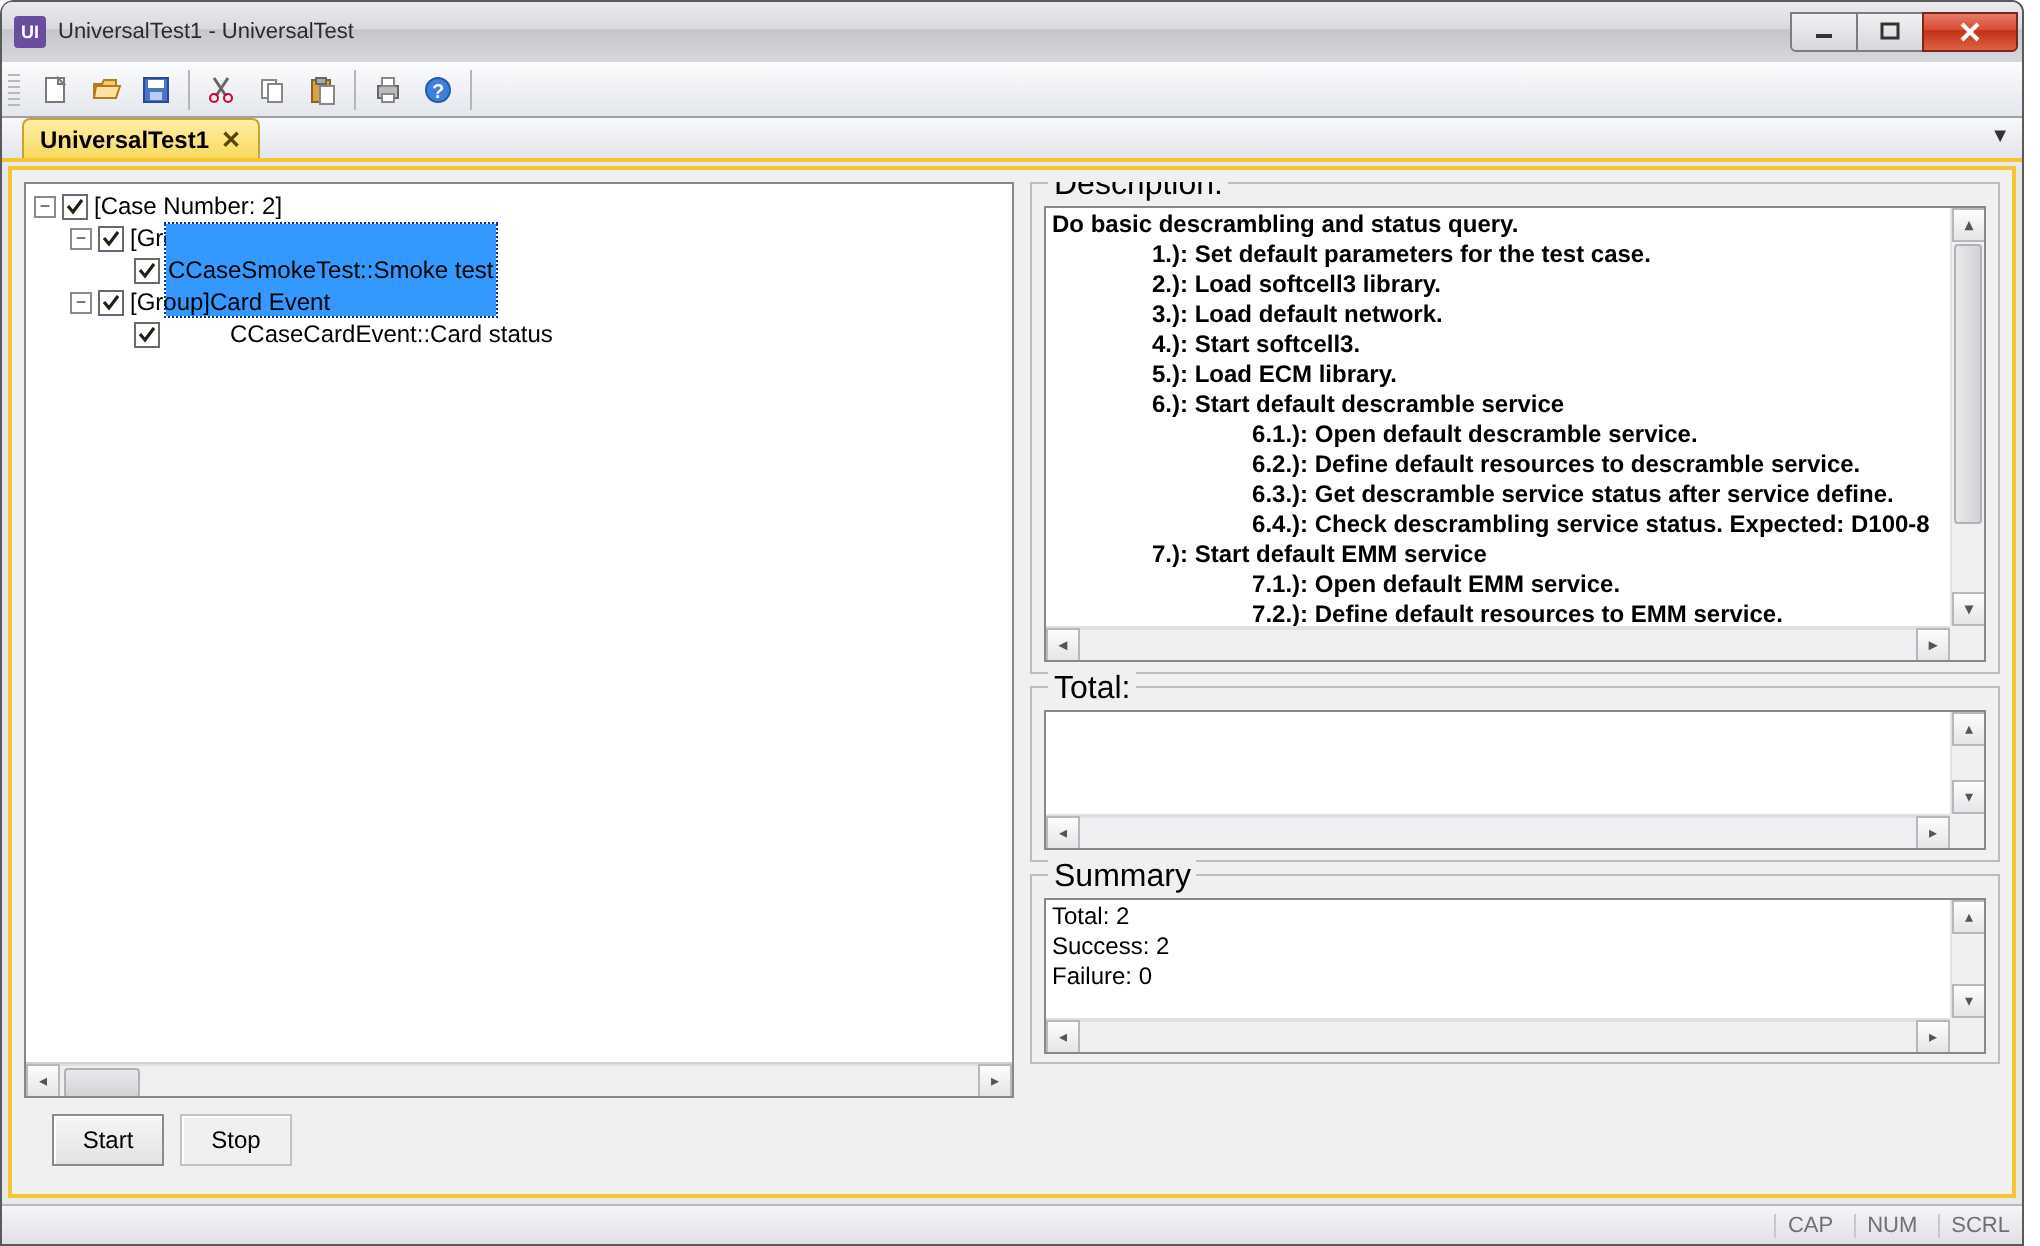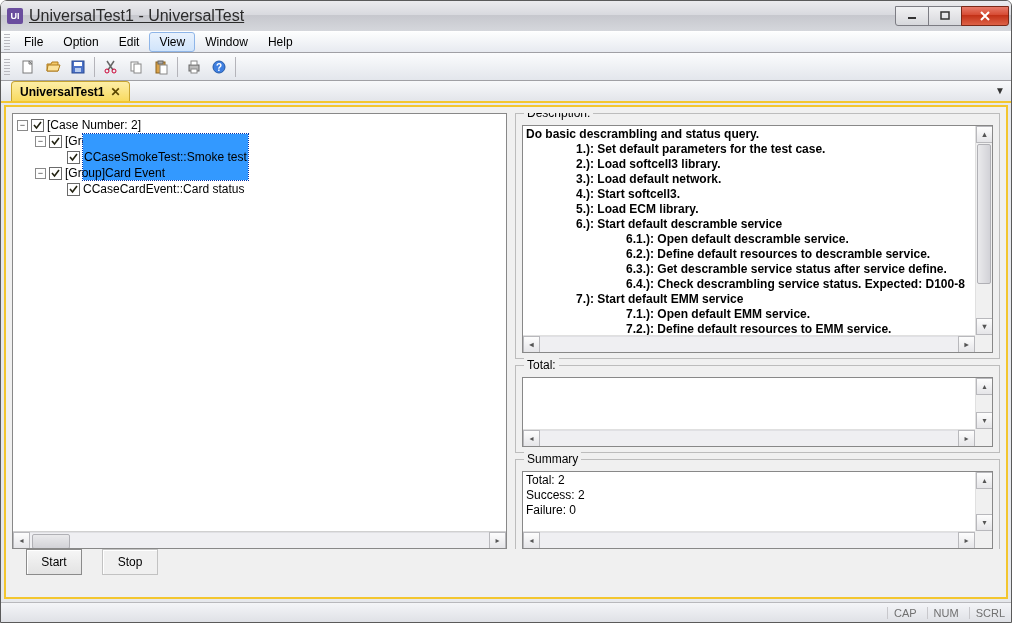--- a/index.html
+++ b/index.html
@@ -31,21 +31,21 @@
     padding: 0 2px 0 6px;
   }
   .app-icon {
     width: 16px; height: 16px;
     background: #6a4d9e;
     border-radius: 2px;
     display:flex; align-items:center; justify-content:center;
     color:#fff; font-size:9px; font-weight:bold;
     margin-right: 6px;
   }
-  .titlebar-title { color:#2b2b2b; font-size:16px; flex:1;text-decoration:underline; }
+  .titlebar-title { color:#2b2b2b; font-size:11px; flex:1; }
   .win-controls { display:flex; gap:0; margin-left:auto; }
   .win-btn {
     width: 34px; height: 20px;
     border:1px solid #7c7c83;
     border-radius: 0;
     display:flex; align-items:center; justify-content:center;
     background: linear-gradient(to bottom,#f1f1f3,#d7d8dc);
     margin-left:-1px;
     margin-top:-1px;
   }
@@ -215,21 +215,21 @@
     border:1px solid #bcbcbc;
     position:relative;
     padding:11px 6px 6px 6px;
     background:#f0f0f0;
   }
   .group-title {
     position:absolute;
     top:-8px; left:8px;
     background:#f0f0f0;
     padding:0 3px;
-    font-size:12px;
+    font-size:16px;
   }
   .text-box {
     background:#fff;
     border:1px solid #888;
     font-size:12px;
     line-height:15px;
     position:relative;
     overflow:hidden;
   }
   .text-content {
@@ -266,22 +266,22 @@
   }
   .desc-box { height:246px; }
   .desc-box .text-box { height:228px;font-weight:bold; }
   .status-box { height:88px; }
   .status-box .text-box { height:70px; }
   .summary-box { height:95px; }
   .summary-box .text-box { height:78px; }
   
   .btn-row {
     height:42px;
-    display:flex; 
-    gap:20px;
+    display:flex; align-items:center;
+    gap:8px;
     padding-left:14px;
   }
   .push-btn {
     width:56px; height:26px;
     border:1px solid #8b8b8b;
     background:linear-gradient(to bottom,#f6f6f6,#e3e3e3);
     font-size:12px;
     box-shadow: 1px 1px 0 #fff inset;
   }
   .push-btn.disabled {
@@ -320,29 +320,20 @@
           </svg>
       </div>
       <div class="win-btn close">
         <svg width="12" height="10">
             <path d="M2 1 L10 9 M10 1 L2 9" stroke="#fff" stroke-width="2"></path>
           </svg>
       </div>
     </div>
   </div>
 
-  <div class="menubar">
-    <div class="menu-left-handle"></div>
-    <div class="menu-item">File</div>
-    <div class="menu-item">Option</div>
-    <div class="menu-item">Edit</div>
-    <div class="menu-item hover">View</div>
-    <div class="menu-item">Window</div>
-    <div class="menu-item">Help</div>
-  </div>
 
   <div class="toolbar">
     <div class="menu-left-handle"></div>
     <div class="tool-btn">
       <svg width="16" height="16">
           <rect x="3" y="2" width="9" height="12" fill="#fff" stroke="#7a7a7a"></rect>
           <path d="M9 2 L12 5 L9 5 Z" fill="#d9d9d9" stroke="#7a7a7a"></path>
         </svg>
     </div>
     <div class="tool-btn">
@@ -437,21 +428,21 @@
           </div>
           <div class="tree-node" style="padding-left:18px;">
             <span class="expander">−</span>
             <span class="chk">
                 <svg width="9" height="9">
                   <path d="M1 4 L3.5 7 L8 1" stroke="#221" fill="none" stroke-width="1.6"></path>
                 </svg>
               </span>
             <span>[Group]Card Event</span>
           </div>
-          <div class="tree-node" style="padding-left:50px;">
+          <div class="tree-node" style="padding-left:50px;gap:32px;">
             <span class="chk">
                 <svg width="9" height="9">
                   <path d="M1 4 L3.5 7 L8 1" stroke="#221" fill="none" stroke-width="1.6"></path>
                 </svg>
               </span>
             <span>CCaseCardEvent::Card status</span>
           </div>
           <div class="tree-hscroll">
             <div class="hscroll-btn">◂</div>
             <div class="hscroll-track">

